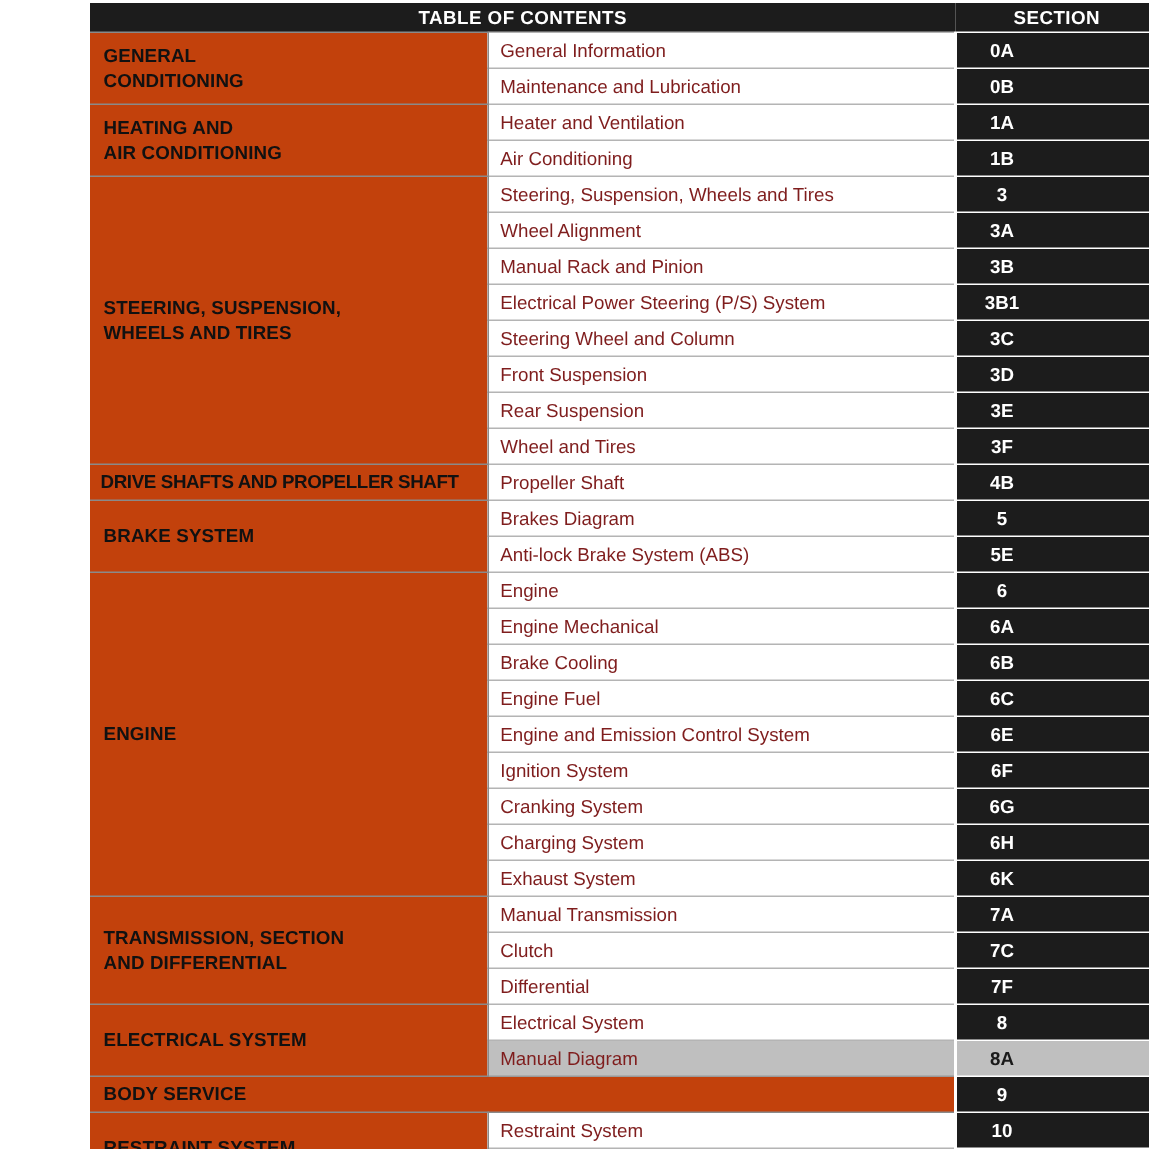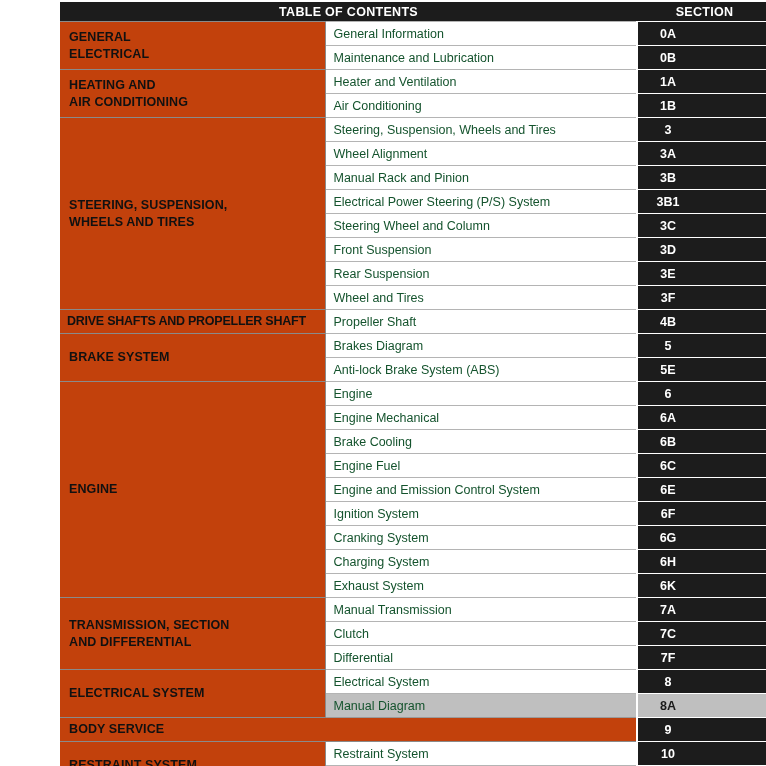--- a/index.html
+++ b/index.html
@@ -77,21 +77,21 @@
     letter-spacing: 0.1px;
     background: #c2410c;
     text-align: left;
   }
   td.category.tight { letter-spacing: -0.25px; padding-left: 7px; }
 
   td.title {
     border-top: 1.1px solid #b4b4b4;
     border-bottom: 1.1px solid #b4b4b4;
     font-size: 12.5px;
-    color: #14532d;
+    color: #7f1d1d;
     padding: 0 6px 0 8px;
     background: #ffffff;
     white-space: nowrap;
   }
 
   td.section {
     background: #1c1c1c;
     color: #ffffff;
     font-size: 12.5px;
     font-weight: bold;
@@ -135,21 +135,21 @@
     <thead>
       <tr class="header-row">
         <th class="th-contents" colspan="2">TABLE OF CONTENTS</th>
         <th class="th-section">SECTION</th>
       </tr>
     </thead>
     <tbody id="toc-body">
         <tr>
           <td class="category" rowspan="2">
             <div>GENERAL</div>
-            <div>ELECTRICAL</div>
+            <div>CONDITIONING</div>
           </td>
           <td class="title">General Information</td>
           <td class="section">0A</td>
         </tr>
         <tr>
           <td class="title">Maintenance and Lubrication</td>
           <td class="section">0B</td>
         </tr>
         <tr>
           <td class="category" rowspan="2">

